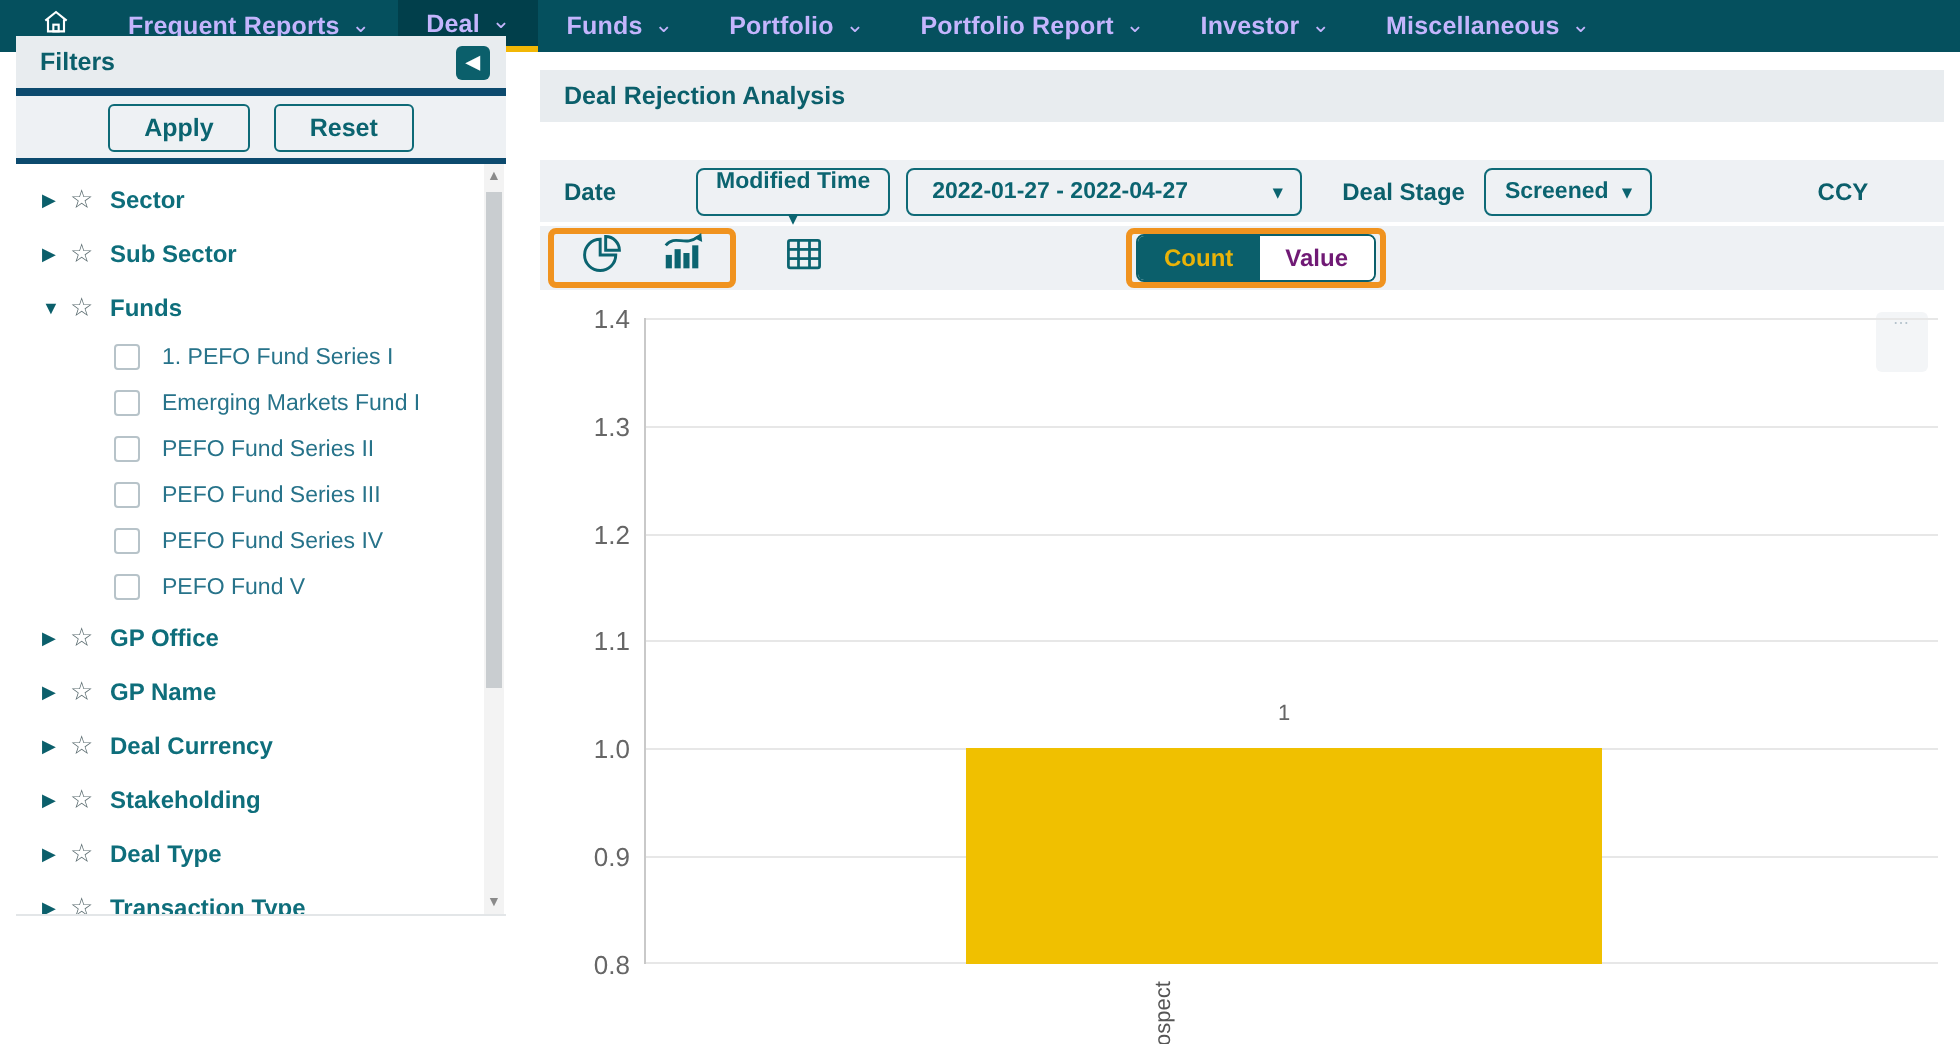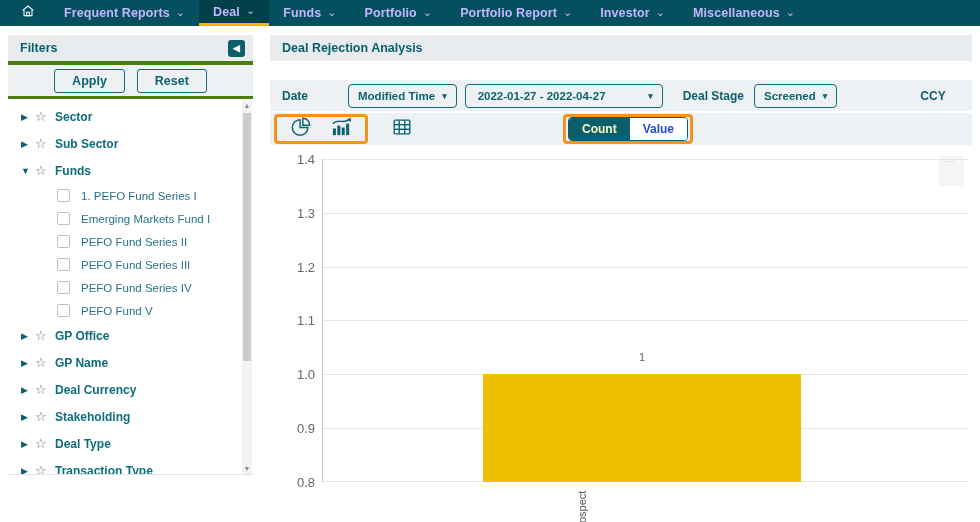--- a/index.html
+++ b/index.html
@@ -12,21 +12,21 @@
          display:flex; align-items:stretch; color:#c4b5fd; }
   .nav-home { display:flex; align-items:center; padding:0 14px 0 20px; cursor:pointer; }
   .nav-item { display:flex; align-items:center; gap:6px; padding:0 14px; font-size:12.5px;
               font-weight:600; letter-spacing:.1px; cursor:pointer; white-space:nowrap; }
   .nav-item .chev { font-size:11px; font-weight:400; transform:translateY(-1px); }
   .nav-item.active { background:#013f4b; border-bottom:3px solid #f2b705; font-weight:700; }
 
   
   .panel-header { height:26px; background:#e8ecef; display:flex; align-items:center;
                   padding:0 8px 0 12px; color:#0b5f6b; font-size:12.5px; font-weight:700; }
-  .sidebar { position:absolute; left:8px; top:35px; width:245px; height:440px; background:#4d7c0f; }
+  .sidebar { position:absolute; left:8px; top:18px; width:245px; height:440px; background:#0c4a6e; }
   .collapse-btn { margin-left:auto; width:17px; height:17px; background:#0b5f6b; border-radius:3px;
                   color:#fff; font-size:9px; display:flex; align-items:center; justify-content:center; cursor:pointer; }
   .side-actions { margin-top:4px; height:31px; background:#eef1f4; display:flex; align-items:center;
                   justify-content:center; gap:12px; }
   .btn { border:1px solid #0e6a77; border-radius:3px; background:transparent; color:#0b6470;
          font-size:12.5px; font-weight:700; padding:4px 17px; cursor:pointer; font-family:inherit; }
   .tree { position:relative; margin-top:3px; height:376px; background:#fff; overflow:hidden;
           border-bottom:1px solid #e3e6e8; padding-top:4px; }
   .tgroup { display:flex; align-items:center; height:27px; padding-left:13px; cursor:pointer; }
   .caret { width:14px; color:#0b5f6b; font-size:9px; }
@@ -50,22 +50,22 @@
         padding:0 9px; cursor:pointer; white-space:nowrap; }
   .dd .darr { font-size:9px; }
 
   .toolbar { position:relative; margin-top:2px; height:32px; background:#eef1f4; }
   .hl-box { position:absolute; border:3px solid #f0931f; border-radius:4px; display:flex;
             align-items:center; }
   .icon-btn { display:flex; align-items:center; justify-content:center; width:40px; height:24px; cursor:pointer; }
   .tbl-icon { position:absolute; left:112px; top:4px; }
   .toggle { display:flex; border:1px solid #0b5f6b; border-radius:4px; overflow:hidden; background:#fff; }
   .toggle .seg { font-size:12px; font-weight:700; padding:4px 13px; cursor:pointer; }
-  .seg-on  { background:#0b5f6b; color:#fef9c3; }
-  .seg-off { background:#fff; color:#1d4ed8; }
+  .seg-on  { background:#0b5f6b; color:#eab308; }
+  .seg-off { background:#fff; color:#701a75; }
 
   
   .chart { position:relative; height:393px; background:#fff; }
   .plot { position:absolute; left:52px; top:14px; width:646px; height:323px; border-left:1px solid #c9c9c9; }
   .grid { position:absolute; left:0; width:646px; height:1px; background:#e7e7e7; }
   .ytick { position:absolute; left:0; width:45px; text-align:right; font-size:13px; color:#666; height:13px; }
   .bar { position:absolute; left:160px; top:215px; width:318px; height:108px; background:#f0c000; }
   .bar-label { position:absolute; left:160px; top:192px; width:318px; text-align:center;
                font-size:11px; color:#666; }
   .xcat { position:absolute; left:306px; top:331px; width:18px; height:58px; font-size:11px; color:#555;
@@ -210,21 +210,21 @@
     </div>
   </div>
 
   <div class="main">
     <div class="panel-header">
       <span>Deal Rejection Analysis</span>
     </div>
 
     <div class="controls">
       <span class="ctl-label">Date</span>
-      <span class="dd" style="margin-left:40px;">
+      <span class="dd" style="margin-left:40px;flex-direction:column;">
         <span>Modified Time</span>
         <span class="darr">▾</span>
       </span>
       <span class="dd" style="margin-left:8px; min-width:198px; justify-content:space-between;padding-left:12px;">
         <span>2022-01-27 - 2022-04-27</span>
         <span class="darr">▾</span>
       </span>
       <span class="ctl-label" style="margin-left:20px;">Deal Stage</span>
       <span class="dd" style="margin-left:10px;">
         <span>Screened</span>

